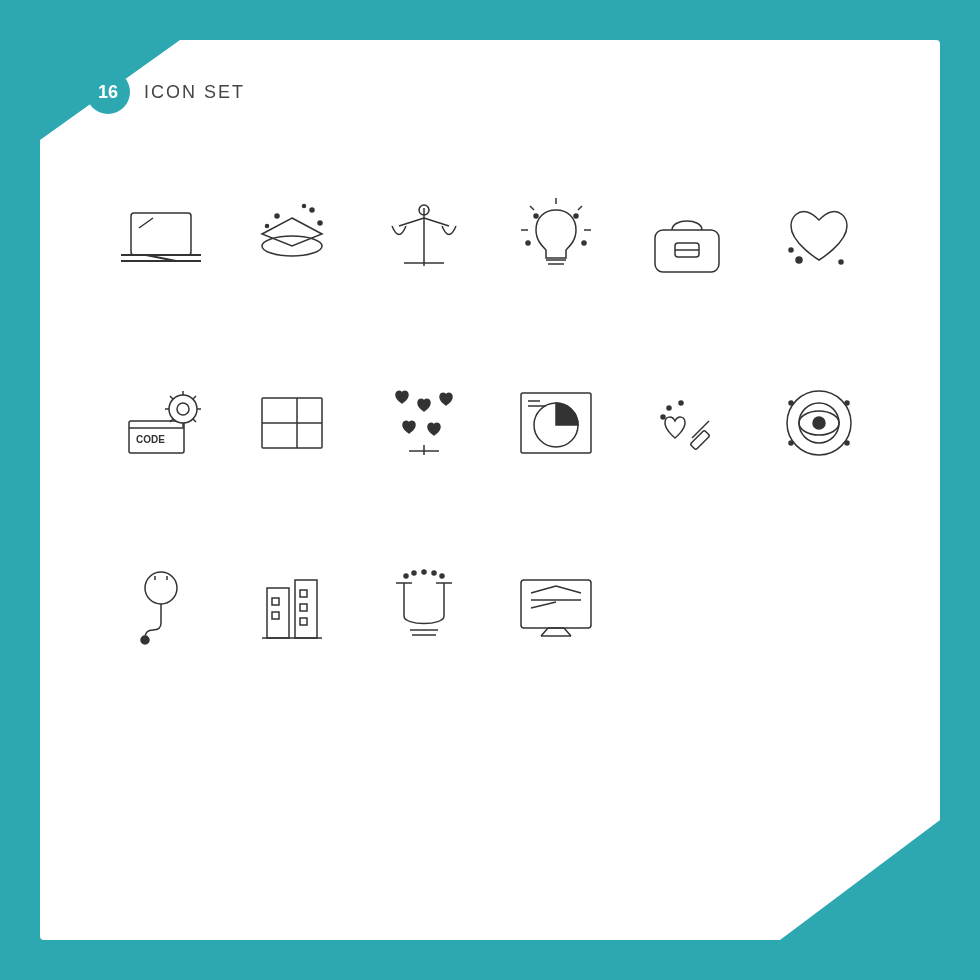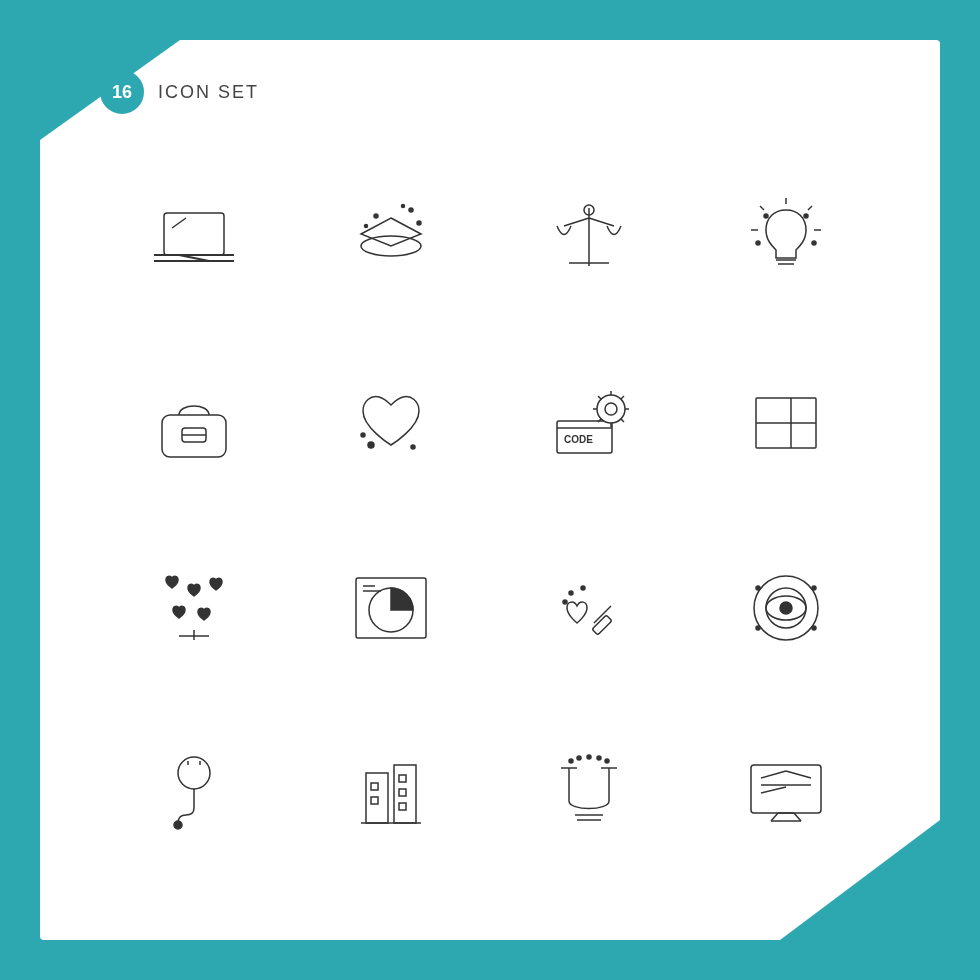--- a/index.html
+++ b/index.html
@@ -34,21 +34,21 @@
       position: absolute;
       bottom: 0; right: 0;
       width: 160px; height: 120px;
       background: #2da8b0;
       clip-path: polygon(100% 0, 100% 100%, 0 100%);
     }
 
     .header {
       position: absolute;
       top: 30px;
-      left: 60px;
+      left: 46px;
       display: flex;
       align-items: center;
       gap: 14px;
     }
 
     .badge {
       width: 44px;
       height: 44px;
       background: #2da8b0;
       border-radius: 50%;
@@ -68,21 +68,21 @@
       text-transform: uppercase;
     }
 
     .icons-grid {
       position: absolute;
       top: 110px;
       left: 60px;
       right: 60px;
       bottom: 60px;
       display: grid;
-      grid-template-columns: repeat(4, 1fr);
+      grid-template-columns: repeat(6, 1fr);
       grid-template-rows: repeat(4, 1fr);
       gap: 10px;
     }
 
     .icon-cell {
       display: flex;
       align-items: center;
       justify-content: center;
     }
 

